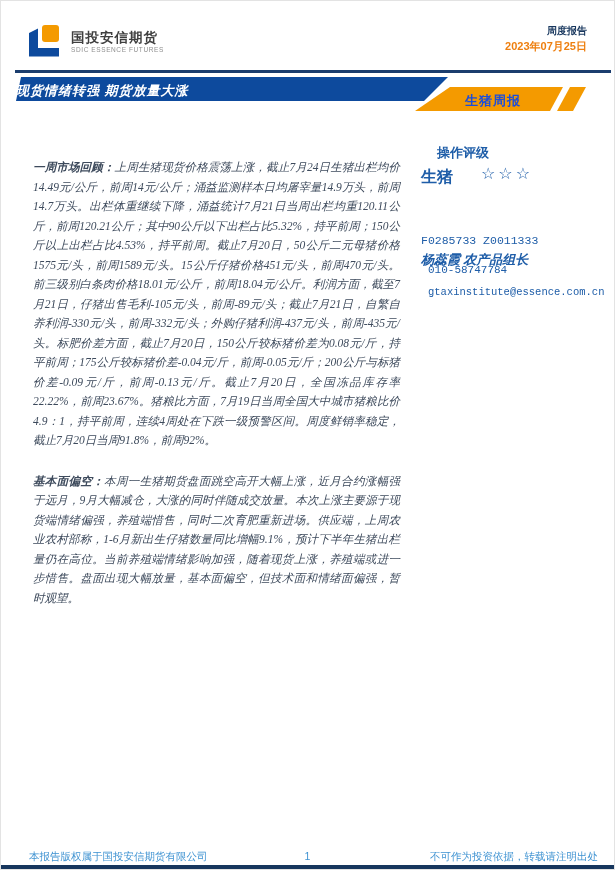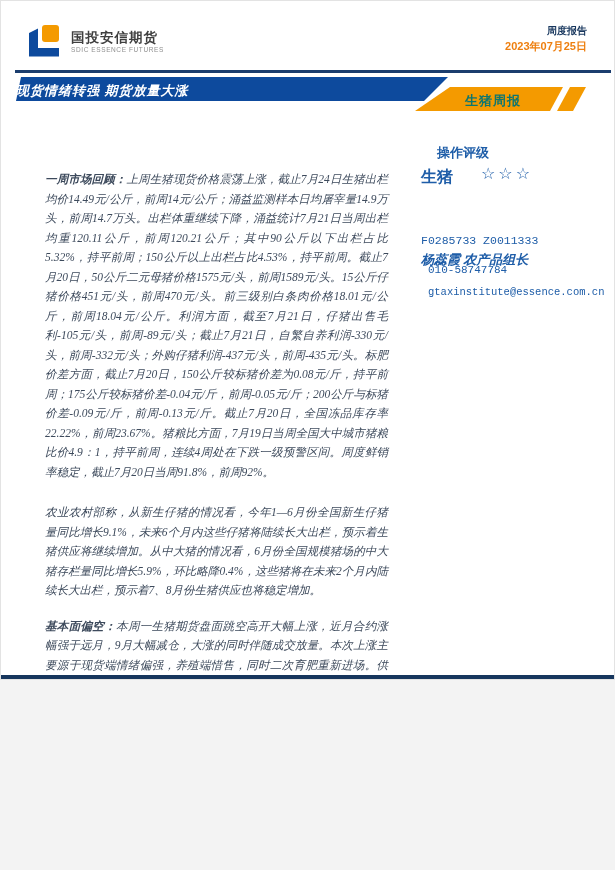--- a/index.html
+++ b/index.html
@@ -1,18 +1,18 @@
 <!DOCTYPE html>
 <html><head>
 <meta charset="utf-8">
 <style>
   html,body{margin:0;padding:0;background:#f3f3f3;}
   .page{
     position:relative;
-    width:615px;height:680px;
+    width:615px;height:870px;
     margin:0 auto;
     background:#ffffff;
     border:1px solid #e3e3e3;
     box-sizing:border-box;
     overflow:hidden;
     font-family:"Liberation Sans", sans-serif;
   }
   
   .logo-wrap{position:absolute;left:28px;top:24px;display:flex;align-items:flex-start;}
   .logo-svg{width:36px;height:36px;display:block;}
@@ -24,40 +24,40 @@
   .report-date{font-size:11px;font-weight:bold;color:#ee7f0f;}
   .header-rule{position:absolute;left:14px;right:3px;top:69px;height:3px;background:#1b3d6e;}
   
   .banner-svg{position:absolute;left:0;top:75px;width:615px;height:38px;}
   .banner-title{
     position:absolute;left:15px;top:81px;width:420px;
     text-align:left;color:#ffffff;font-size:13px;font-weight:bold;letter-spacing:1px;font-style:italic;
   }
   .banner-tag{
     position:absolute;left:432px;top:91px;width:120px;
-    text-align:center;color:#0f766e;font-size:13px;font-weight:bold;letter-spacing:1px;
+    text-align:center;color:#1d4ed8;font-size:13px;font-weight:bold;letter-spacing:1px;
   }
   
   .col-right{position:absolute;left:420px;top:0;width:195px;color:#1e5da8;}
   .rating-label{position:absolute;left:16px;top:143px;font-size:13px;font-weight:bold;width:195px;}
   .rating-row{position:absolute;left:0;top:166px;width:195px;}
   .rating-product{font-size:16px;font-weight:bold;}
   .rating-stars{position:absolute;left:60px;top:-3px;font-size:16px;letter-spacing:3px;color:#1e5da8;}
   .analyst{position:absolute;left:0;top:212px;font-size:13px;font-weight:bold;font-style:italic;font-family:"Liberation Serif",serif;width:195px;margin-top:38px;}
   .credentials{position:absolute;left:0;top:233px;font-size:11.5px;font-family:"Liberation Mono",monospace;width:195px;}
   .phone{position:absolute;left:7px;top:263px;font-size:11px;font-family:"Liberation Mono",monospace;width:190px;}
   .email{position:absolute;left:7px;top:285px;font-size:10.5px;font-family:"Liberation Mono",monospace;width:190px;white-space:nowrap;}
   
   .body-text{
     position:absolute;left:28px;top:153px;width:375px;
     font-family:"Liberation Serif",serif;font-style:italic;
     font-size:11.5px;line-height:19.5px;color:#3d4a5c;
     text-align:justify;
   }
-  .body-text p{margin:16px;}
+  .body-text p{margin:4px;}
   .p1{margin-bottom:21px !important;}
   .p2{margin-bottom:11px !important;}
   .p3{margin-bottom:9px !important;}
   .lead{font-weight:bold;}
   
   .footer-copy{position:absolute;left:28px;top:849px;font-size:10.5px;color:#3f93d2;text-align:center;}
   .footer-page{position:absolute;left:0;right:0;top:849px;text-align:center;font-size:10.5px;color:#3f93d2;}
   .footer-disc{position:absolute;right:16px;top:849px;font-size:10.5px;color:#3f93d2;margin-left:40px;}
   .footer-bar{position:absolute;left:0;right:0;bottom:0;height:4px;background:#17365d;}
 </style>
@@ -98,21 +98,20 @@
       <span class="rating-stars">☆☆☆</span>
     </div>
     <div class="analyst">杨蕊霞 农产品组长</div>
     <div class="credentials">F0285733 Z0011333</div>
     <div class="phone">010-58747784</div>
     <div class="email">gtaxinstitute@essence.com.cn</div>
   </div>
 
   <div class="body-text">
     <p class="p1"><span class="lead">一周市场回顾：</span><span>上周生猪现货价格震荡上涨，截止7月24日生猪出栏均价14.49元/公斤，前周14元/公斤；涌益监测样本日均屠宰量14.9万头，前周14.7万头。出栏体重继续下降，涌益统计7月21日当周出栏均重120.11公斤，前周120.21公斤；其中90公斤以下出栏占比5.32%，持平前周；150公斤以上出栏占比4.53%，持平前周。截止7月20日，50公斤二元母猪价格1575元/头，前周1589元/头。15公斤仔猪价格451元/头，前周470元/头。前三级别白条肉价格18.01元/公斤，前周18.04元/公斤。利润方面，截至7月21日，仔猪出售毛利-105元/头，前周-89元/头；截止7月21日，自繁自养利润-330元/头，前周-332元/头；外购仔猪利润-437元/头，前周-435元/头。标肥价差方面，截止7月20日，150公斤较标猪价差为0.08元/斤，持平前周；175公斤较标猪价差-0.04元/斤，前周-0.05元/斤；200公斤与标猪价差-0.09元/斤，前周-0.13元/斤。截止7月20日，全国冻品库存率22.22%，前周23.67%。猪粮比方面，7月19日当周全国大中城市猪粮比价4.9：1，持平前周，连续4周处在下跌一级预警区间。周度鲜销率稳定，截止7月20日当周91.8%，前周92%。</span></p>
-    <p class="p3"><span class="lead"></span><span>农业农村部称，从新生仔猪的情况看，今年1—6月份全国新生仔猪量同比增长9.1%，未来6个月内这些仔猪将陆续长大出栏，预示着生猪供应将继续增加。从中大猪的情况看，6月份全国规模猪场的中大猪存栏量同比增长5.9%，环比略降0.4%，这些猪将在未来2个月内陆续长大出栏，预示着7、8月份生猪供应也将稳定增加。</span></p>
     <p class="p4"><span class="lead">基本面偏空：</span><span>本周一生猪期货盘面跳空高开大幅上涨，近月合约涨幅强于远月，9月大幅减仓，大涨的同时伴随成交放量。本次上涨主要源于现货端情绪偏强，养殖端惜售，同时二次育肥重新进场。供应端，上周农业农村部称，1-6月新出生仔猪数量同比增幅9.1%，预计下半年生猪出栏量仍在高位。当前养殖端情绪影响加强，随着现货上涨，养殖端或进一步惜售。盘面出现大幅放量，基本面偏空，但技术面和情绪面偏强，暂时观望。</span></p>
   </div>
 
   <div class="footer-copy">本报告版权属于国投安信期货有限公司</div>
   <div class="footer-page">1</div>
   <div class="footer-disc">不可作为投资依据，转载请注明出处</div>
   <div class="footer-bar"></div>
 
 </div>
 

